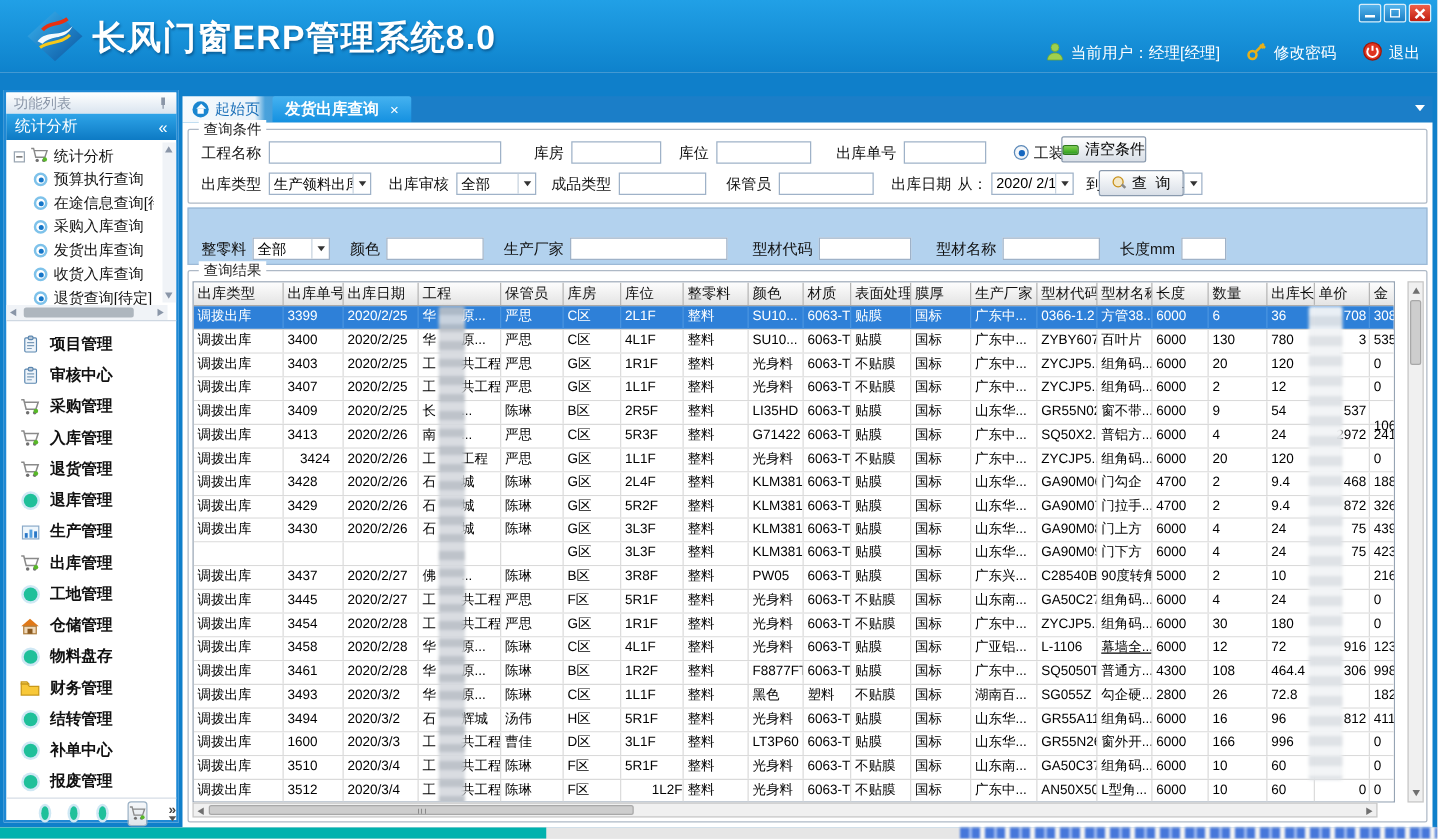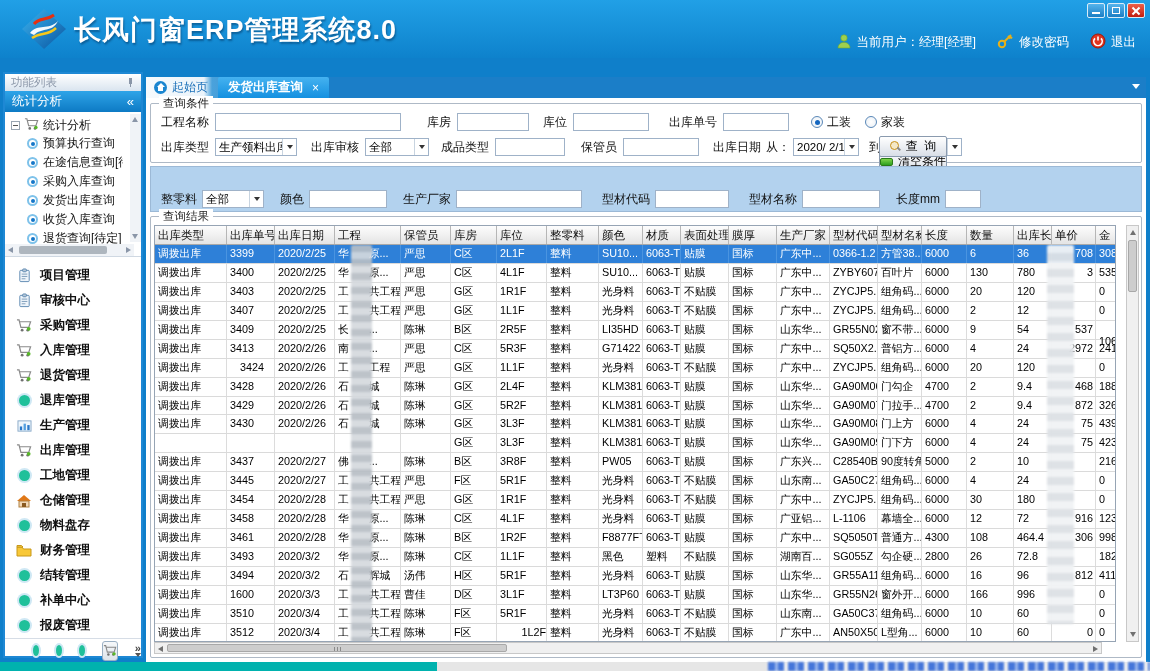--- a/index.html
+++ b/index.html
@@ -79,21 +79,21 @@
 .frow.r2{top:34px;}
 .flabel{font-size:12px;color:#111;}
 .inp{height:18px;border:1px solid #9fb2c8;background:#fff;}
 .combo{height:18px;border:1px solid #9fb2c8;background:#fff;display:flex;align-items:center;font-size:11.5px;padding-left:3px;position:relative;cursor:pointer;}
 .combo .cv{flex:1;overflow:hidden;white-space:nowrap;}
 .combo .dd{width:14px;height:100%;border-left:1px solid #c8d4e0;display:flex;align-items:center;justify-content:center;flex:none;}
 .combo .dd::after{content:"";width:0;height:0;border-left:3.5px solid transparent;border-right:3.5px solid transparent;border-top:4px solid #333;}
 .radio{width:12px;height:12px;border-radius:50%;border:1px solid #5a88b8;background:radial-gradient(#fff,#e8eef4);position:relative;margin-right:4px;cursor:pointer;}
 .radio.on::after{content:"";position:absolute;left:2.5px;top:2.5px;width:5px;height:5px;border-radius:50%;background:#1466c0;}
 .btn{position:absolute;width:68px;height:21px;border:1px solid #8a9aae;border-radius:2px;background:linear-gradient(#ffffff,#d9dfe7);display:flex;align-items:center;justify-content:center;gap:5px;font-size:12px;cursor:pointer;white-space:pre;}
-.btn-clear{left:728px;top:5px;margin-top:42px;}
+.btn-clear{left:698px;top:5px;}
 .btn-search{left:728px;top:32px;}
 .ic-clear{width:13px;height:8px;background:linear-gradient(#7fd44a,#2e9e1e);border:1px solid #2a7a18;border-radius:2px;}
 .ic-mag{width:11px;height:11px;position:relative;}
 .ic-mag::before{content:"";position:absolute;left:0;top:0;width:7px;height:7px;border:1.5px solid #c89018;border-radius:50%;background:#f4e8c8;}
 .ic-mag::after{content:"";position:absolute;left:7px;top:7px;width:4px;height:1.5px;background:#888;transform:rotate(45deg);}
 
 
 .mat-area{position:absolute;left:4px;top:68px;width:992px;height:46px;background:#b3d2ee;border:1px solid #9cb9d6;}
 .mtabs{position:absolute;left:2px;top:0;display:flex;align-items:flex-end;height:21px;}
 .mtab{height:19px;border:1px solid #8fa6c2;border-bottom:none;background:linear-gradient(#ffffff,#dfe6ef);font-size:12px;color:#111;display:flex;align-items:center;justify-content:center;white-space:pre;width:72px;cursor:pointer;}
@@ -819,21 +819,21 @@
               <div class="c" style="width: 50px;">陈琳</div>
               <div class="c" style="width: 46px;">C区</div>
               <div class="c" style="width: 50px;">4L1F</div>
               <div class="c" style="width: 52px;">整料</div>
               <div class="c" style="width: 44px;">光身料</div>
               <div class="c" style="width: 38px;">6063-T5</div>
               <div class="c" style="width: 48px;">贴膜</div>
               <div class="c" style="width: 48px;">国标</div>
               <div class="c" style="width: 53px;">广亚铝...</div>
               <div class="c" style="width: 48px;">L-1106</div>
-              <div class="c" style="width: 44px;">幕墙全...</div>
+              <div class="c" style="width: 44px; text-decoration: underline;">幕墙全...</div>
               <div class="c" style="width: 45px;">6000</div>
               <div class="c" style="width: 47px;">12</div>
               <div class="c" style="width: 38px;">72</div>
               <div class="c c-price" style="width: 44px;">916</div>
               <div class="c" style="width: 21px;">123</div>
             </div>
             <div class="trow">
               <div class="c" style="width: 72px;">调拨出库</div>
               <div class="c" style="width: 48px;">3461</div>
               <div class="c" style="width: 60px;">2020/2/28</div>

